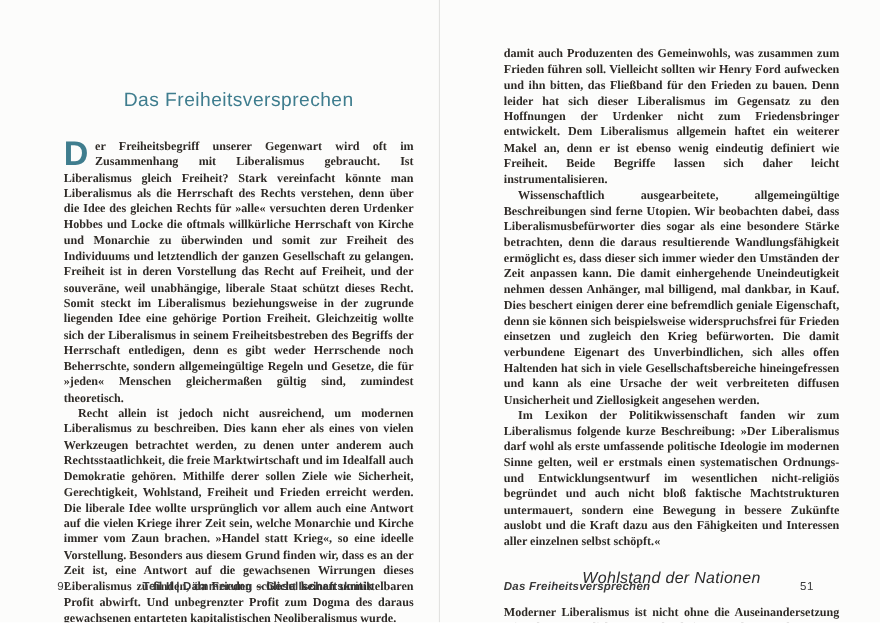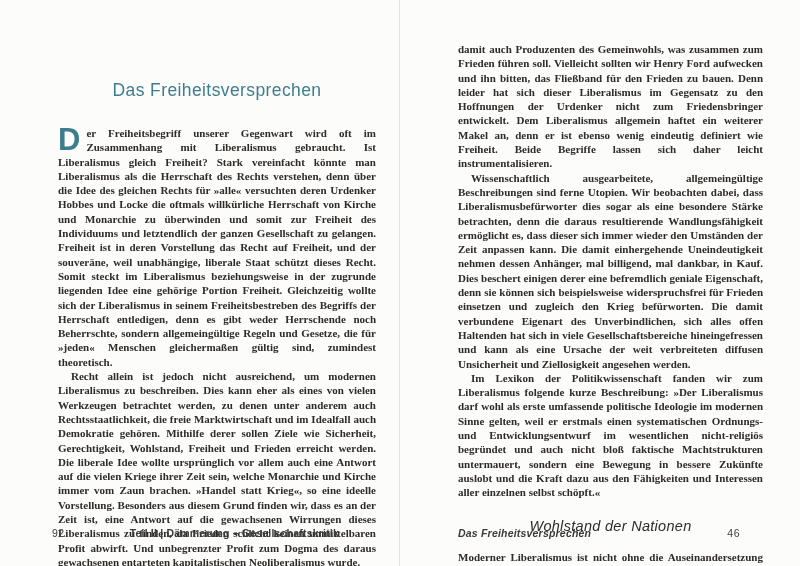--- a/index.html
+++ b/index.html
@@ -120,16 +120,16 @@
     </div>
   </div>
 
   <div class="footer footer-left">
     <span class="page-number">92</span>
     <span class="running-title-bold">Teil II  |  Dämmerung – Gesellschaftskritik</span>
   </div>
 
   <div class="footer footer-right">
     <span class="running-title-italic">Das Freiheitsversprechen</span>
-    <span class="page-number">46</span>
+    <span class="page-number">51</span>
   </div>
 
 </div>
 
 </body></html>

